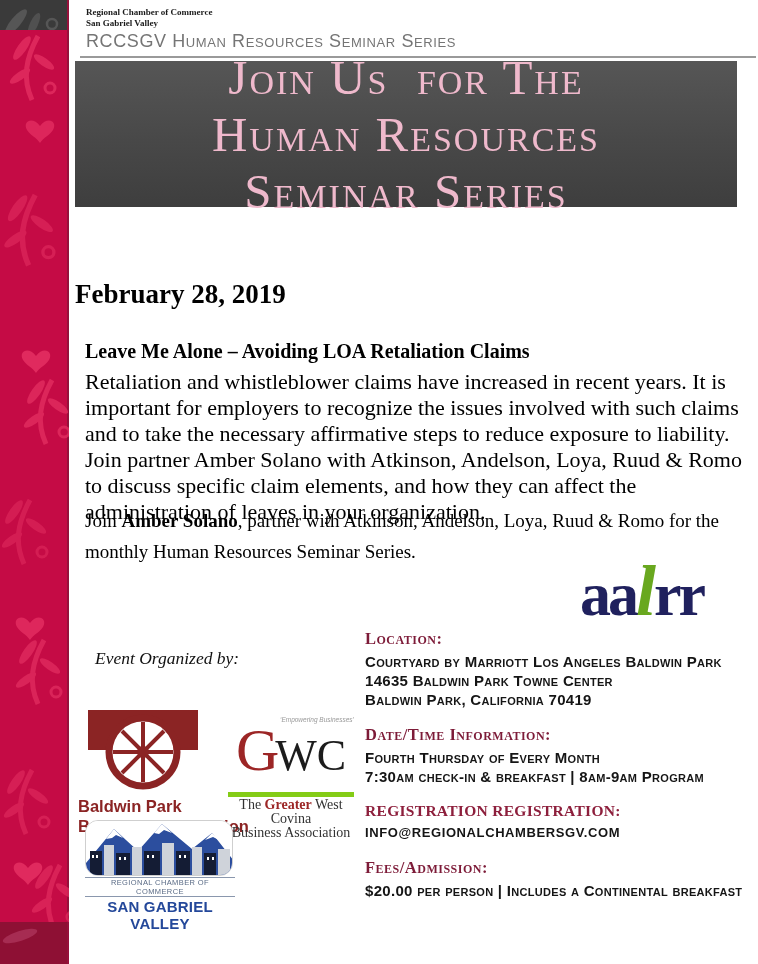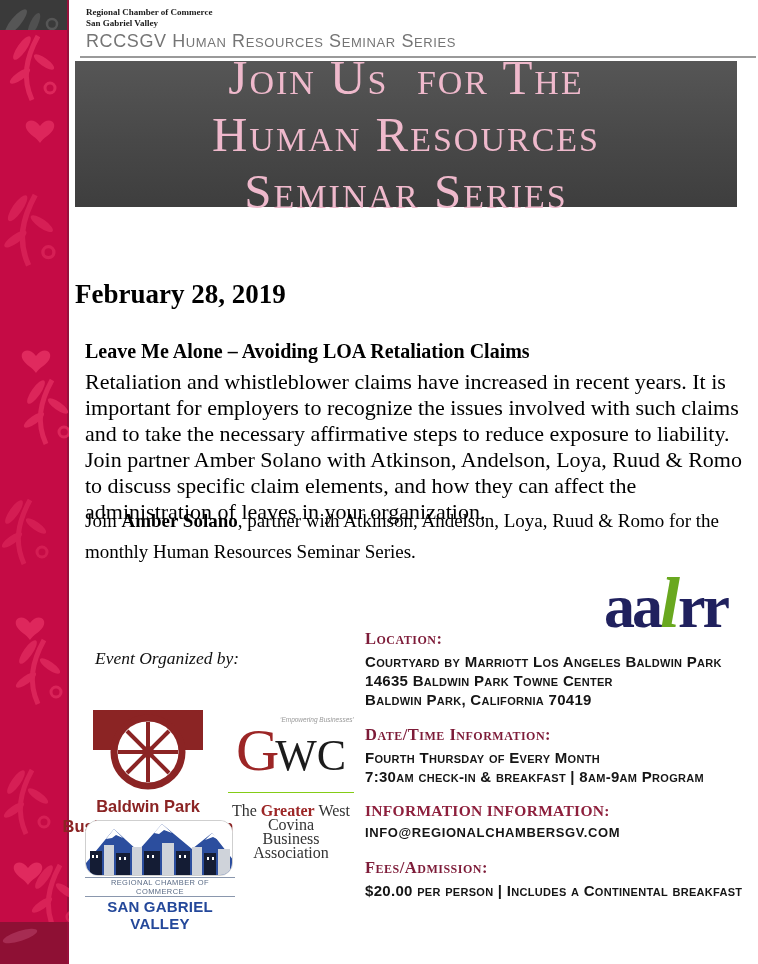--- a/index.html
+++ b/index.html
@@ -23,44 +23,44 @@
             display:flex; flex-direction:column; justify-content:center; align-items:center; }
   .banner-line { font-variant:small-caps; white-space:pre; color:#efb9cc; font-size:49px; line-height:57px; letter-spacing:2px; }
 
   
   .event-date  { position:absolute; left:75px; top:279px; width:662px; font-size:27px; font-weight:bold; color:#000; }
   .event-title { position:absolute; left:85px; top:340px; font-size:20px; font-weight:bold; color:#000; }
   .event-desc  { position:absolute; left:85px; top:369px; width:668px; font-size:22px; line-height:26px; color:#000; text-align:left; }
   .invite      { position:absolute; left:85px; top:505px; width:660px; font-size:19px; line-height:31px; color:#000; }
 
   
-  .aalrr { position:absolute; left:604px; top:548px; font-weight:bold; font-size:62px; letter-spacing:-3px; color:#20215e; line-height:70px;margin-top:20px; }
+  .aalrr { position:absolute; left:580px; top:548px; font-weight:bold; font-size:62px; letter-spacing:-3px; color:#20215e; line-height:86px; }
   .aalrr .green-l { color:#69a81f; font-style:italic; font-size:72px; letter-spacing:-2px; }
 
   .organized-by { position:absolute; left:95px; top:648px; font-style:italic; font-size:17.5px; color:#111; }
 
   
   .info-col { position:absolute; left:365px; top:629px; width:392px; font-family:"Liberation Sans", sans-serif; }
   .info-section { margin-bottom:16px; }
   .info-title { font-variant:small-caps; font-weight:bold; font-size:16.5px; color:#7d1b38; letter-spacing:0.5px; margin-bottom:3px;font-family:Liberation Serif, serif; }
   .info-body  { font-variant:small-caps; font-weight:bold; font-size:15px; line-height:19px; color:#151515; letter-spacing:0.3px; white-space:pre-line; }
   .info-section.plain .info-title { font-variant:normal; font-size:15.5px; color:#8d1f3c; letter-spacing:0.3px; }
   .info-section.plain .info-body  { font-variant:normal; font-size:13px; letter-spacing:0.6px; }
 
   
-  .baldwin { position:absolute; left:62px; top:710px; width:172px; text-align:center; }
+  .baldwin { position:absolute; left:78px; top:710px; width:172px; text-align:left; }
   .baldwin-name { color:#8b2424; font-family:"Liberation Sans", sans-serif; font-weight:bold; font-size:16.5px; line-height:20px; margin-top:2px; }
 
   
   .gwc { position:absolute; left:228px; top:716px; width:126px; text-align:center; font-family:"Liberation Serif", serif; }
   .gwc-tagline { font-size:6.5px; color:#999; text-align:right; font-style:italic; font-family:"Liberation Sans", sans-serif; }
   .gwc-letters { line-height:54px; white-space:nowrap; }
   .gwc-g  { font-size:60px; color:#9c2626; }
   .gwc-wc { font-size:44px; color:#1c1c1c; margin-left:-4px; }
-  .gwc-sub { font-size:16px; color:#333; border-top:1px solid #84cc16; padding-top:11px; line-height:14px; }
+  .gwc-sub { font-size:14px; color:#333; border-top:5px solid #84cc16; padding-top:1px; line-height:14px; }
   .gwc-sub .red { color:#9c2626; font-weight:bold; }
 
   
   .chamber { position:absolute; left:85px; top:820px; width:150px; text-align:center; font-family:"Liberation Sans", sans-serif; }
   .chamber-img { width:148px; height:56px; border-radius:13px; overflow:hidden; background:#fff; border:1px solid #cfcfcf; }
   .chamber-banner { font-size:7.5px; color:#5a6b86; letter-spacing:0.4px; border-top:1px solid #8a97ad; border-bottom:1px solid #8a97ad; margin-top:1px; padding:0 1px; }
   .chamber-name { font-size:15px; font-weight:bold; color:#24489a; letter-spacing:0.2px; margin-top:1px; }
 
   
   .footer-address { position:absolute; left:85px; top:905px; font-size:14.5px; line-height:17.5px; color:#332a26; }
@@ -138,21 +138,21 @@
       <div class="info-body">Courtyard by Marriott Los Angeles Baldwin Park
 14635 Baldwin Park Towne Center
 Baldwin Park, California 70419</div>
     </div>
     <div class="info-section">
       <div class="info-title">Date/Time Information:</div>
       <div class="info-body">Fourth Thursday of Every Month
 7:30am check-in &amp; breakfast | 8am-9am Program</div>
     </div>
     <div class="info-section plain">
-      <div class="info-title">INFORMATION INFORMATION:</div>
+      <div class="info-title">REGISTRATION REGISTRATION:</div>
       <div class="info-body">INFO@REGIONALCHAMBERSGV.COM</div>
     </div>
     <div class="info-section">
       <div class="info-title">Fees/Admission:</div>
       <div class="info-body">$20.00 per person | Includes a Continental breakfast</div>
     </div>
   </div>
 
   <div class="baldwin">
     <svg width="130" height="80" viewBox="0 0 130 80">

